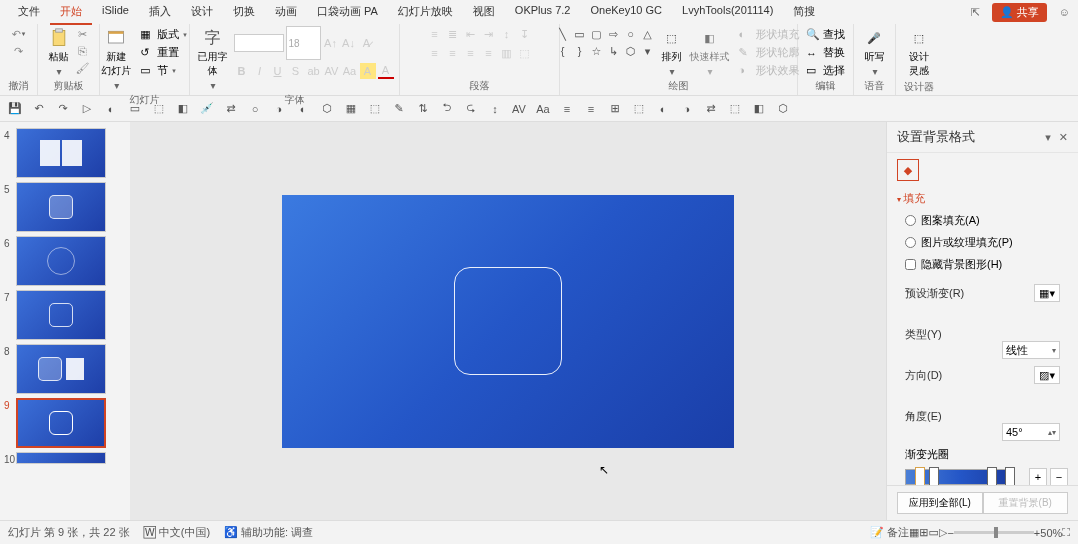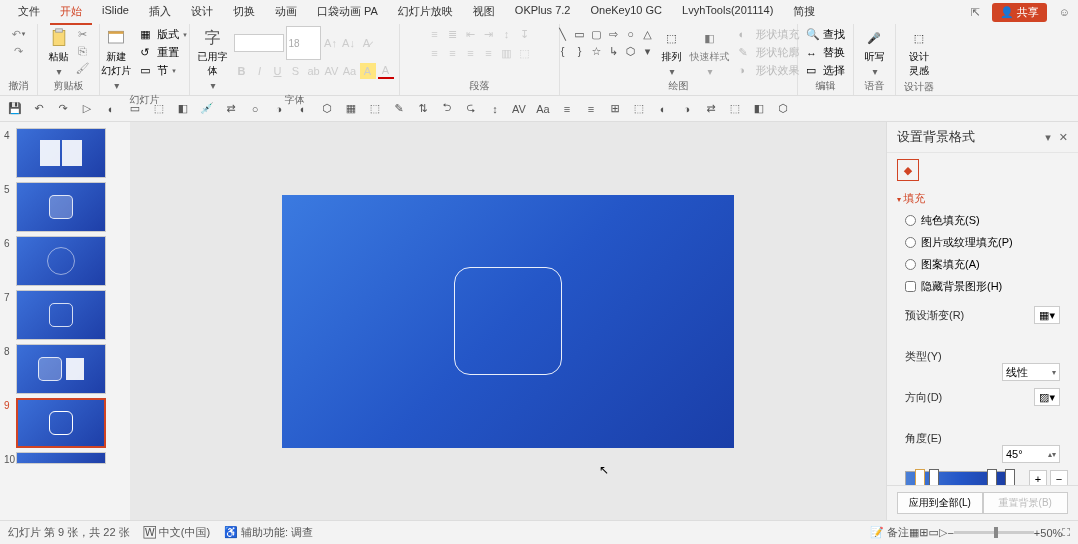--- a/index.html
+++ b/index.html
@@ -399,29 +399,25 @@
       <div class="rp-icons">
           <span>▾</span>
           <span>✕</span>
         </div>
     </div>
     <div class="rp-paint">◆</div>
     <div class="rp-sect">填充</div>
     <div class="rp-body">
       <label class="rp-radio">
           <input type="radio" name="f" style="">
-          <span>纯色填充(S)</span>
+          <span>图案填充(A)</span>
         </label>
       <label class="rp-radio">
           <input type="radio" name="f" style="">
           <span>图片或纹理填充(P)</span>
-        </label>
-      <label class="rp-radio">
-          <input type="radio" name="f" style="">
-          <span>图案填充(A)</span>
         </label>
       <label class="rp-radio">
           <input type="checkbox" style="">
           <span>隐藏背景图形(H)</span>
         </label>
       <div style="height:4px"></div>
       <div class="rp-field">
           <label>预设渐变(R)</label>
           <div class="rp-icobox">▦<span class="dd">▾</span></div>
         </div>
@@ -436,20 +432,21 @@
           <label>方向(D)</label>
           <div class="rp-icobox">▨<span class="dd">▾</span></div>
         </div>
       <div class="rp-field">
           <label>角度(E)</label>
           <div class="rp-box">
             <span>45°</span>
             <span class="dd">▴▾</span>
           </div>
         </div>
+      <div style="padding:0 8px"><label>渐变光圈</label></div>
       <div style="display:flex;align-items:center">
         <div class="grad-bar" style="flex:1">
           <div class="grad-stop" style="left:8%;border-color:#d9a34a"></div>
           <div class="grad-stop" style="left:21%"></div>
           <div class="grad-stop" style="left:75%"></div>
           <div class="grad-stop" style="left:92%"></div>
         </div>
         <div class="grad-ctrls">
             <span class="rp-icobox" style="width:18px">+</span>
             <span class="rp-icobox" style="width:18px">−</span>

